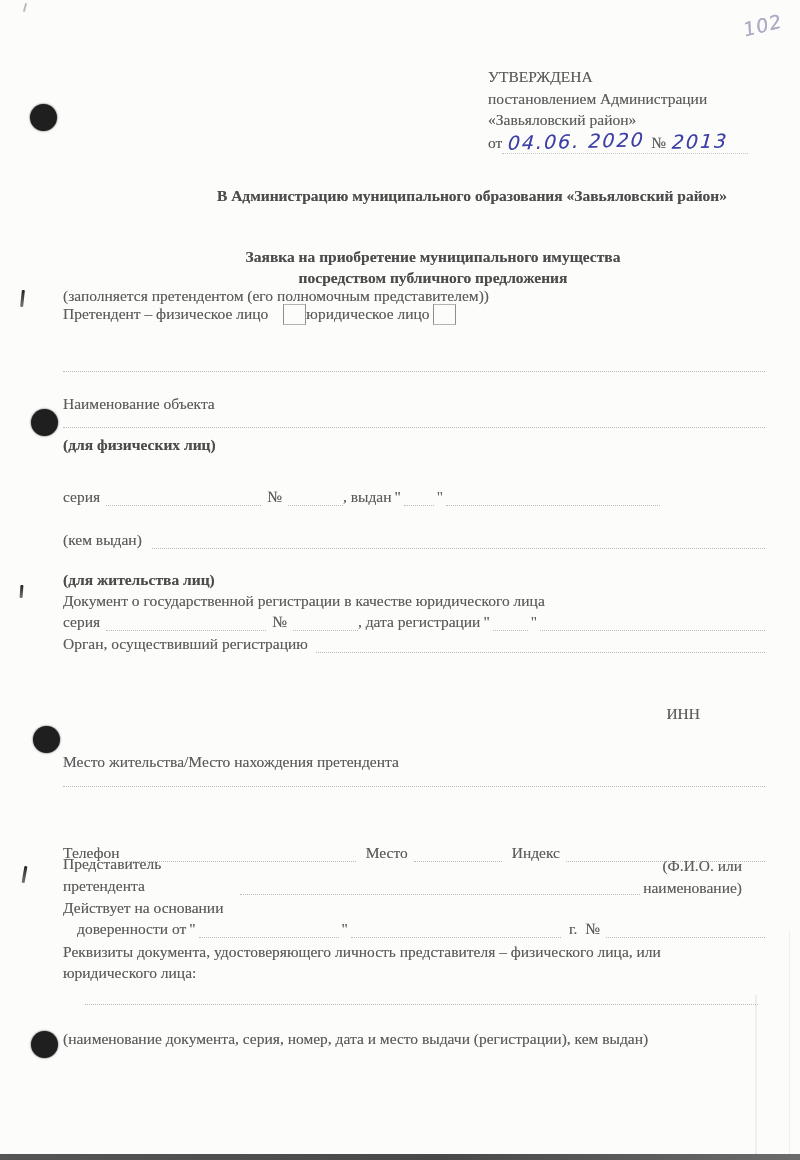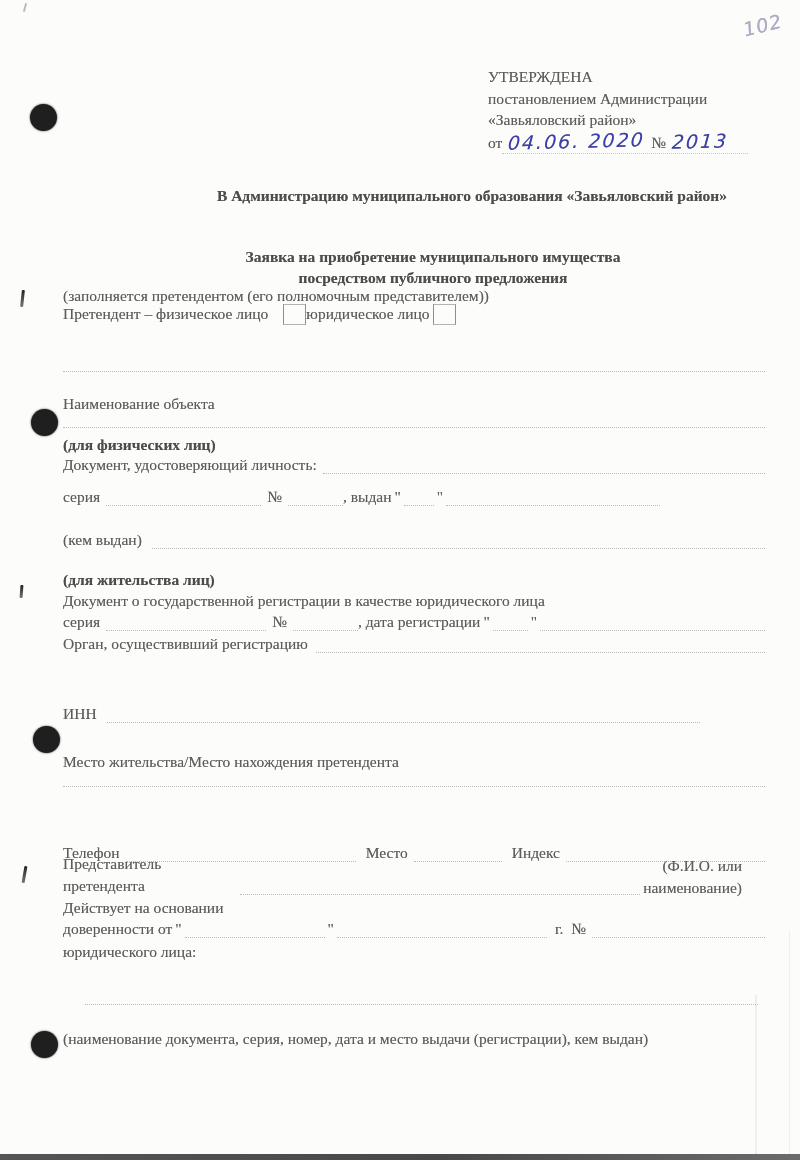--- a/index.html
+++ b/index.html
@@ -111,24 +111,20 @@
     <span style="">юридическое лицо</span>
     <span class="checkbox" style="margin-left:3px;"></span>
   </div>
 
   <div class="hr" style="left:63px;right:35px;top:355px;"></div>
 
   <div class="abs t" style="left:63px;top:395px;">Наименование объекта</div>
   <div class="hr" style="left:63px;right:35px;top:411px;"></div>
 
   <div class="abs b t" style="left:63px;top:436px;">(для физических лиц)</div>
-  <div class="row t" style="left:63px;right:35px;top:456px;">
-    <span>Документ, удостоверяющий личность:</span>
-    <span class="seg grow" style="margin-left:6px;"></span>
-  </div>
   <div class="row t" style="left:63px;right:140px;top:488px;">
     <span>серия</span>
     <span class="seg" style="width:155px;margin-left:6px;"></span>
     <span style="margin-left:6px;">№</span>
     <span class="seg" style="width:55px;margin-left:6px;"></span>
     <span>, выдан</span>
     <span class="quote">"</span>
     <span class="seg" style="width:30px;"></span>
     <span class="quote">"</span>
     <span class="seg grow"></span>
@@ -149,21 +145,21 @@
     <span class="quote">"</span>
     <span class="seg" style="width:35px;"></span>
     <span class="quote">"</span>
     <span class="seg grow"></span>
   </div>
   <div class="row t" style="left:63px;right:35px;top:635px;">
     <span>Орган, осуществивший регистрацию</span>
     <span class="seg grow" style="margin-left:8px;"></span>
   </div>
 
-  <div class="row t" style="left:63px;right:100px;top:705px;">
+  <div class="row t" style="left:63px;right:100px;top:705px;flex-direction:column;">
     <span>ИНН</span>
     <span class="seg grow" style="margin-left:10px;"></span>
   </div>
 
   <div class="abs t" style="left:63px;top:753px;">Место жительства/Место нахождения претендента</div>
   <div class="hr" style="left:63px;right:35px;top:770px;"></div>
 
   <div class="row t" style="left:63px;right:35px;top:844px;">
     <span>Телефон</span>
     <span class="seg" style="width:230px;margin-left:6px;"></span>
@@ -175,29 +171,30 @@
 
   <div class="abs t" style="left:63px;top:855px;">Представитель</div>
   <div class="abs t" style="left:63px;top:877px;">претендента</div>
   <div class="hr" style="left:240px;width:400px;top:878px;"></div>
   <div class="abs rep-notes t" style="left:600px;width:142px;top:855px;">
     <div>(Ф.И.О. или</div>
     <div>наименование)</div>
   </div>
 
   <div class="abs t" style="left:63px;top:899px;">Действует на основании</div>
-  <div class="row t" style="left:63px;right:35px;top:920px;">
+  <div class="row t" style="left:77px;right:35px;top:920px;">
     <span>доверенности от</span>
     <span class="quote">"</span>
     <span class="seg" style="width:140px;"></span>
     <span class="quote">"</span>
     <span class="seg" style="width:210px;"></span>
     <span style="margin-left:8px;white-space:pre;">г.  №</span>
     <span class="seg grow" style="margin-left:6px;"></span>
   </div>
 
   <div class="abs para t" style="left:63px;top:941px;width:705px;">
+    <div>Реквизиты документа, удостоверяющего личность представителя – физического лица, или</div>
     <div>юридического лица:</div>
   </div>
   <div class="hr" style="left:85px;right:42px;top:988px;"></div>
   <div class="abs t" style="left:63px;top:1030px;">(наименование документа, серия, номер, дата и место выдачи (регистрации), кем выдан)</div>
 
 </div>
 
 </body></html>

